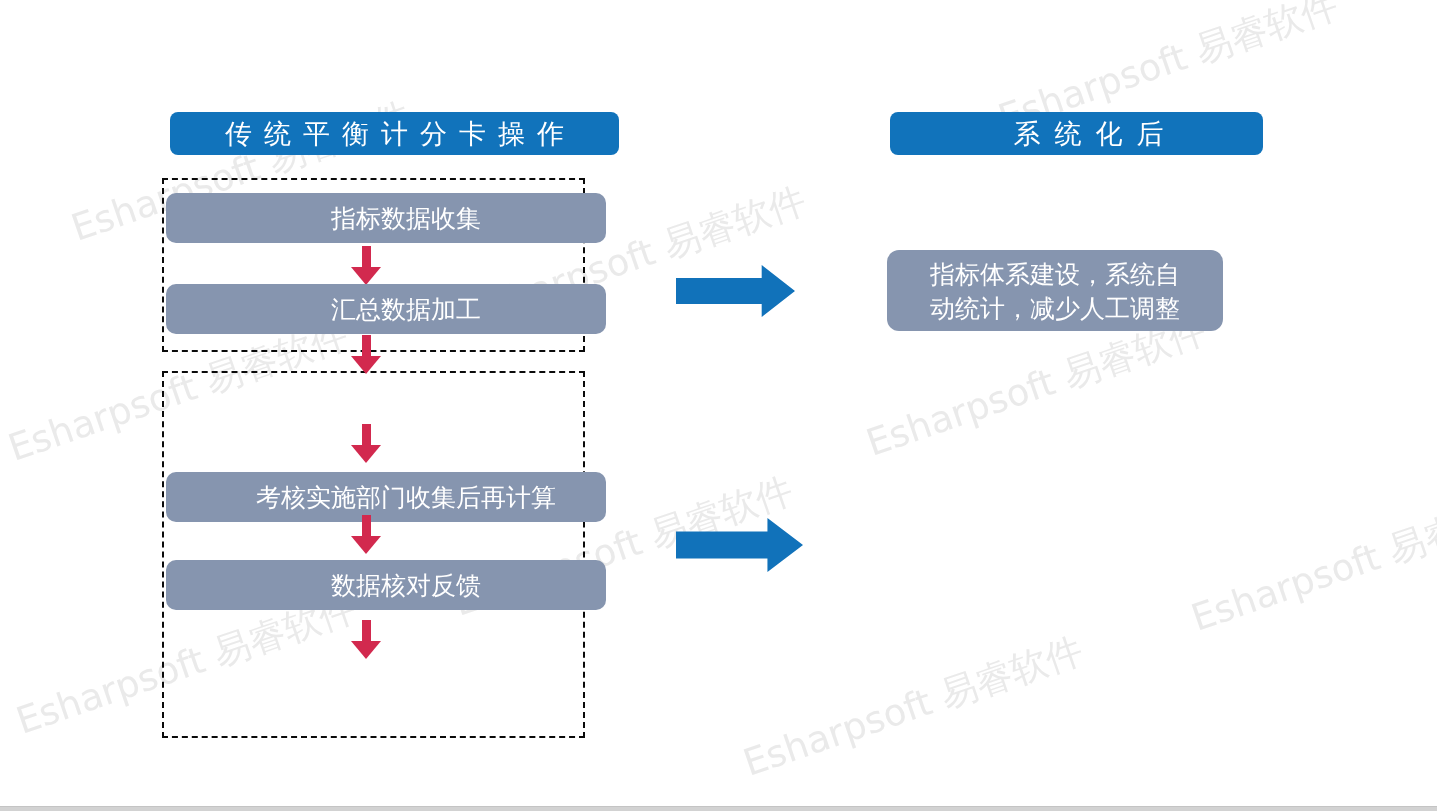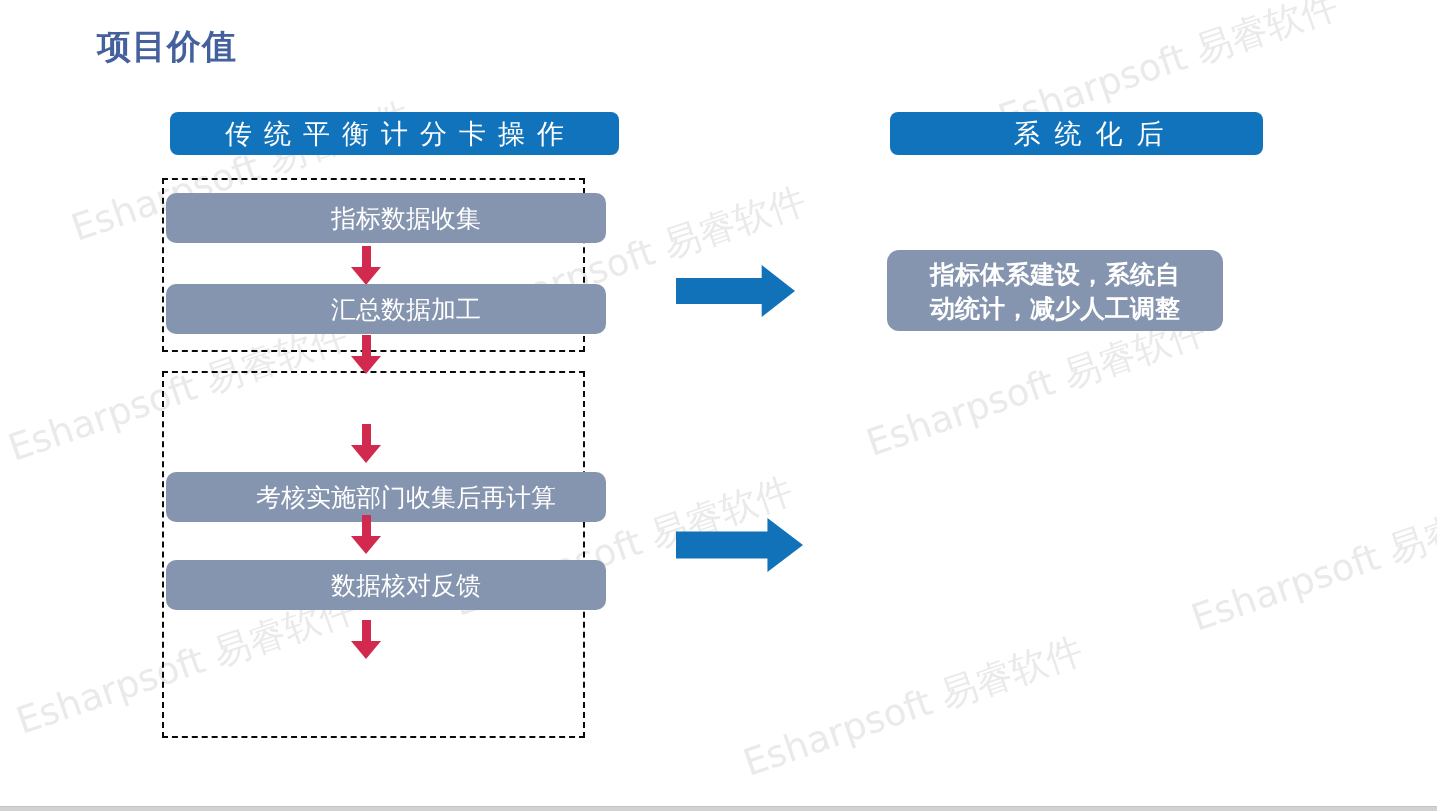--- a/index.html
+++ b/index.html
@@ -52,21 +52,21 @@
   .rar{
     position:absolute;z-index:2;background:#1172ba;
     clip-path:polygon(0% 25%,72% 25%,72% 0%,100% 50%,72% 100%,72% 75%,0% 75%);
   }
   .rar.a1{left:676px;top:265px;width:119px;height:52px;}
   .rar.a2{left:676px;top:518px;width:127px;height:54px;}
   
   .result{
     position:absolute;z-index:2;background:#8695af;border-radius:12px;
     display:flex;flex-direction:column;align-items:center;justify-content:center;
-    color:#ffffff;font-size:25px;line-height:34px;text-align:center;font-weight:bold;
+    color:#ffffff;font-size:25px;line-height:34px;text-align:center;
   }
   .result.r1{left:887px;top:250px;width:336px;height:81px;}
   .result.r2{left:887px;top:513px;width:328px;height:69px;}
   
   .bottom-bar{
     position:absolute;z-index:3;left:0;bottom:0;width:100%;height:4px;
     background:#d2d2d2;border-top:1px solid #c4c4c4;
   }
 </style>
 </head>
@@ -77,21 +77,20 @@
   <span class="wm" style="left:73px;top:205px">Esharpsoft 易睿软件</span>
   <span class="wm" style="left:1000px;top:95px">Esharpsoft 易睿软件</span>
   <span class="wm" style="left:468px;top:290px">Esharpsoft 易睿软件</span>
   <span class="wm" style="left:10px;top:425px">Esharpsoft 易睿软件</span>
   <span class="wm" style="left:868px;top:420px">Esharpsoft 易睿软件</span>
   <span class="wm" style="left:455px;top:580px">Esharpsoft 易睿软件</span>
   <span class="wm" style="left:18px;top:698px">Esharpsoft 易睿软件</span>
   <span class="wm" style="left:745px;top:740px">Esharpsoft 易睿软件</span>
   <span class="wm" style="left:1193px;top:595px">Esharpsoft 易睿软件</span>
 
-  <div class="title">项目价值</div>
 
   <div class="banner left">传统平衡计分卡操作</div>
   <div class="banner right">系统化后</div>
 
   <div class="frame g1"></div>
   <div class="frame g2"></div>
 
   <div class="step" style="top:193px">指标数据收集</div>
   <div class="dar" style="top:246px">
       <div class="shaft"></div>

